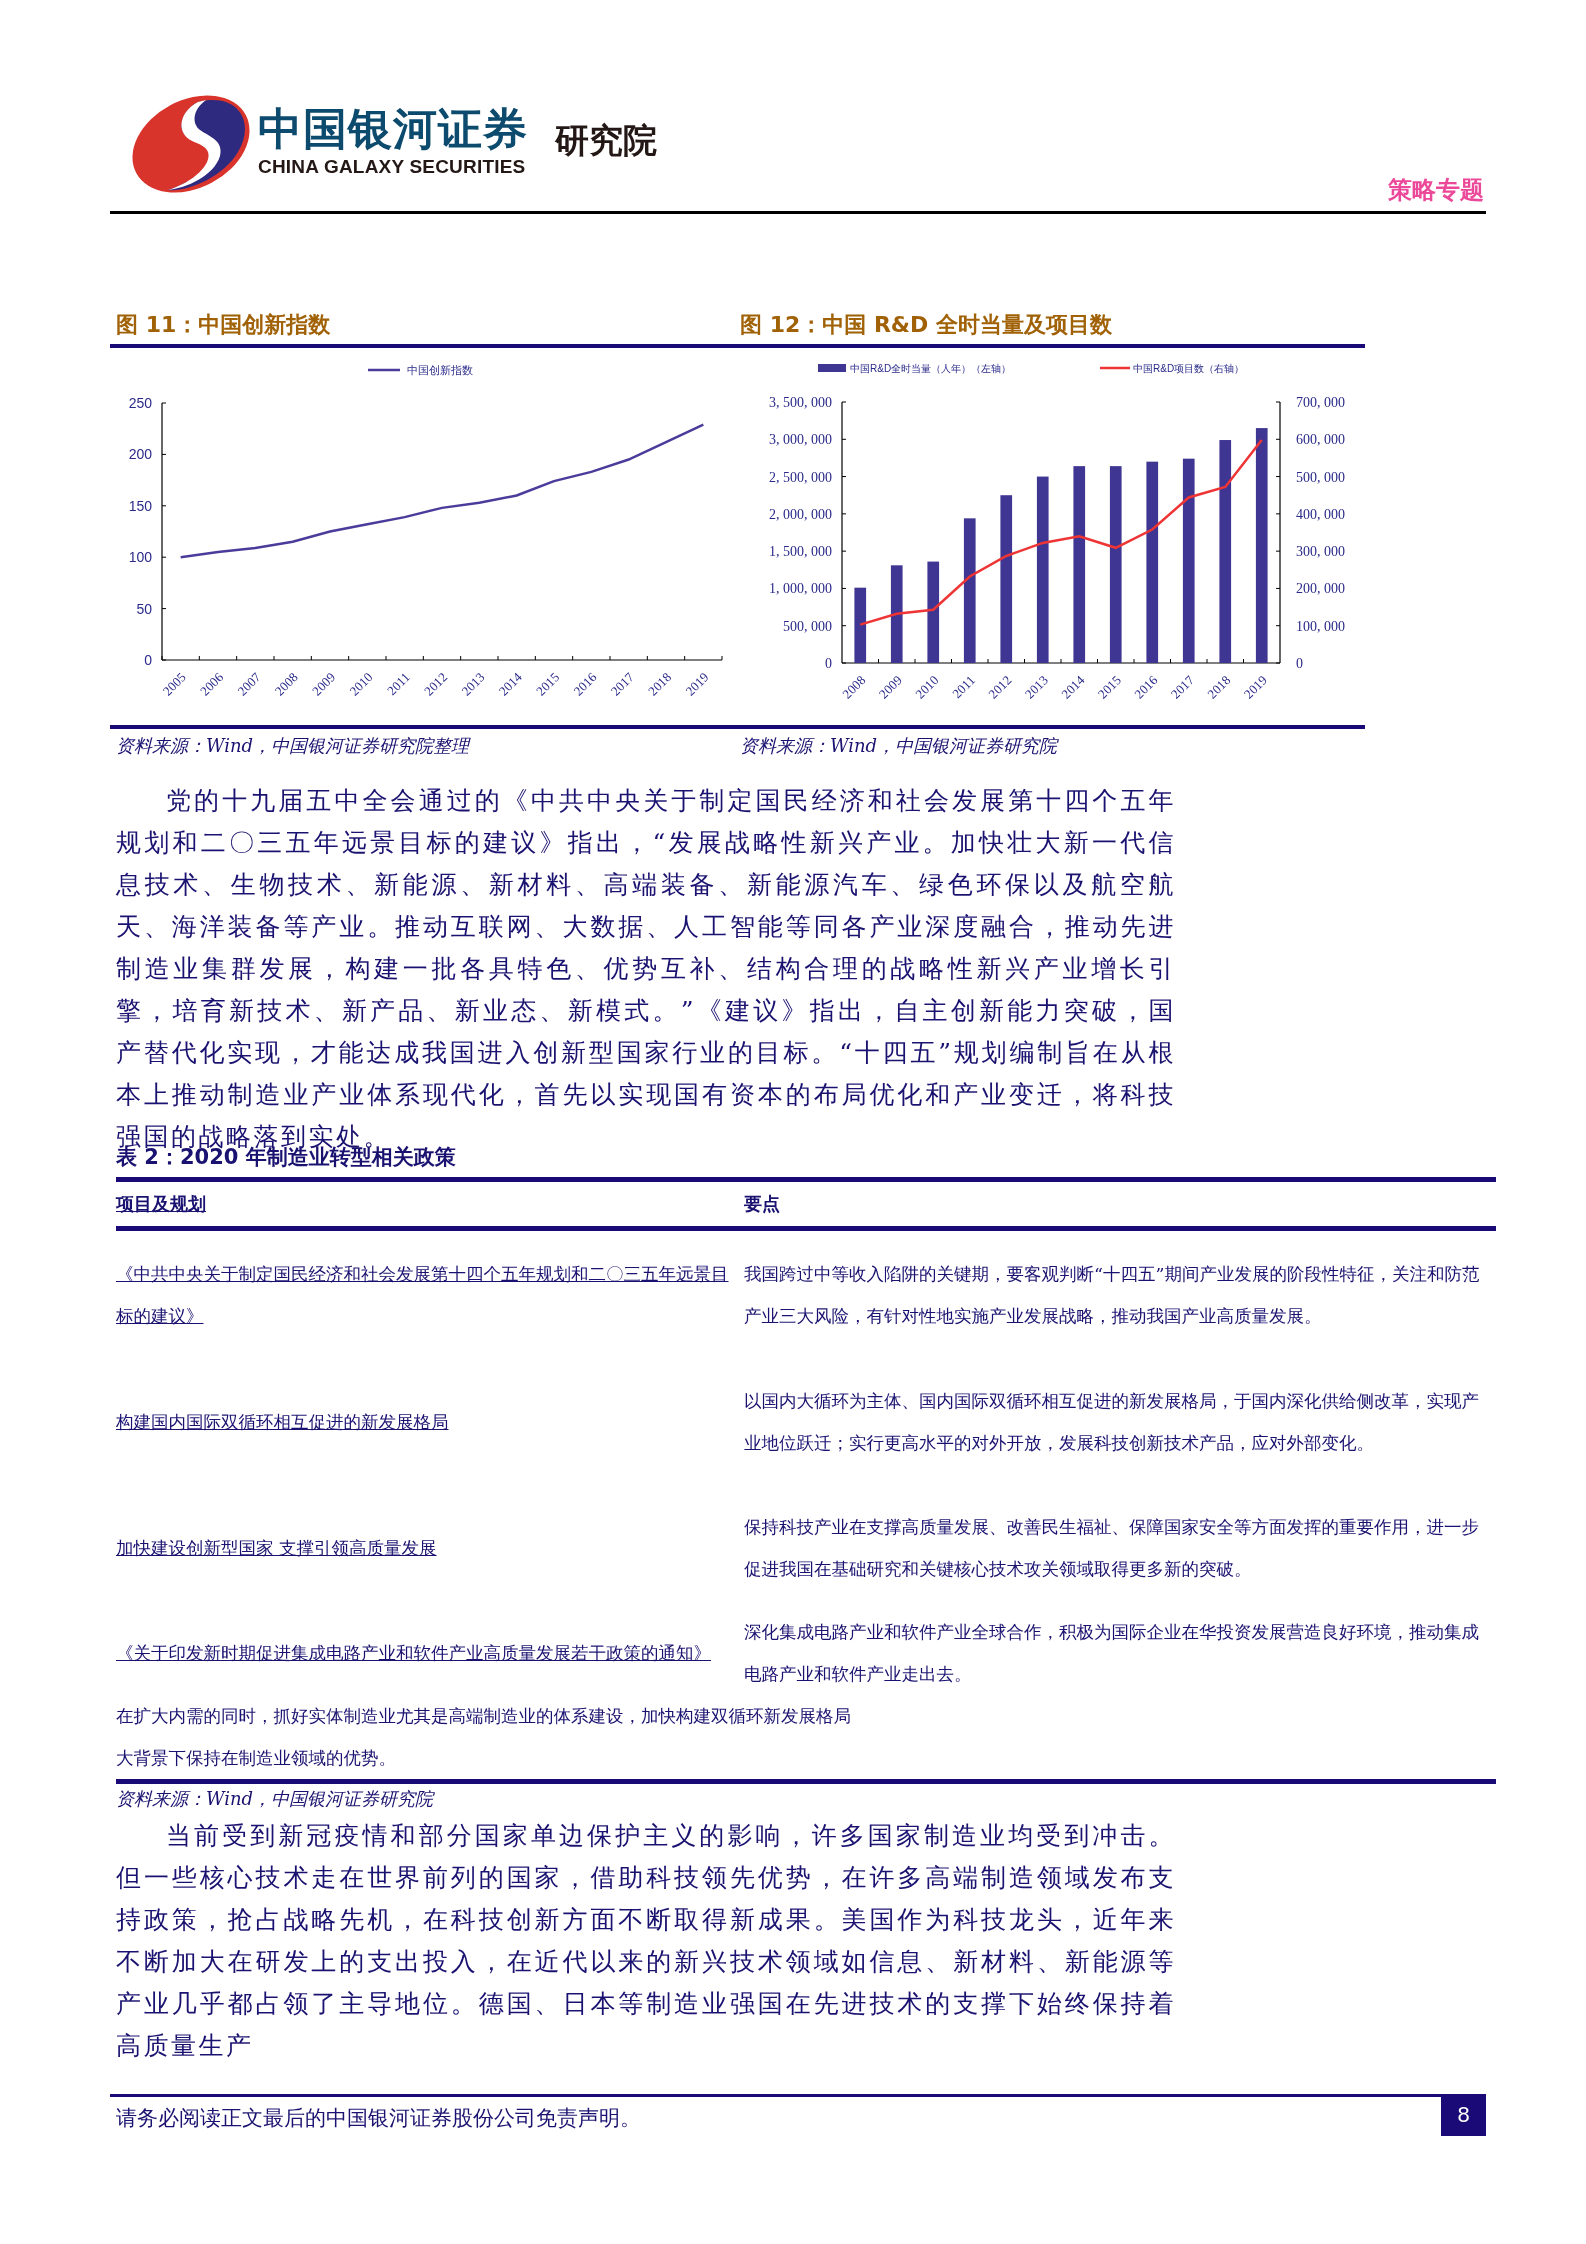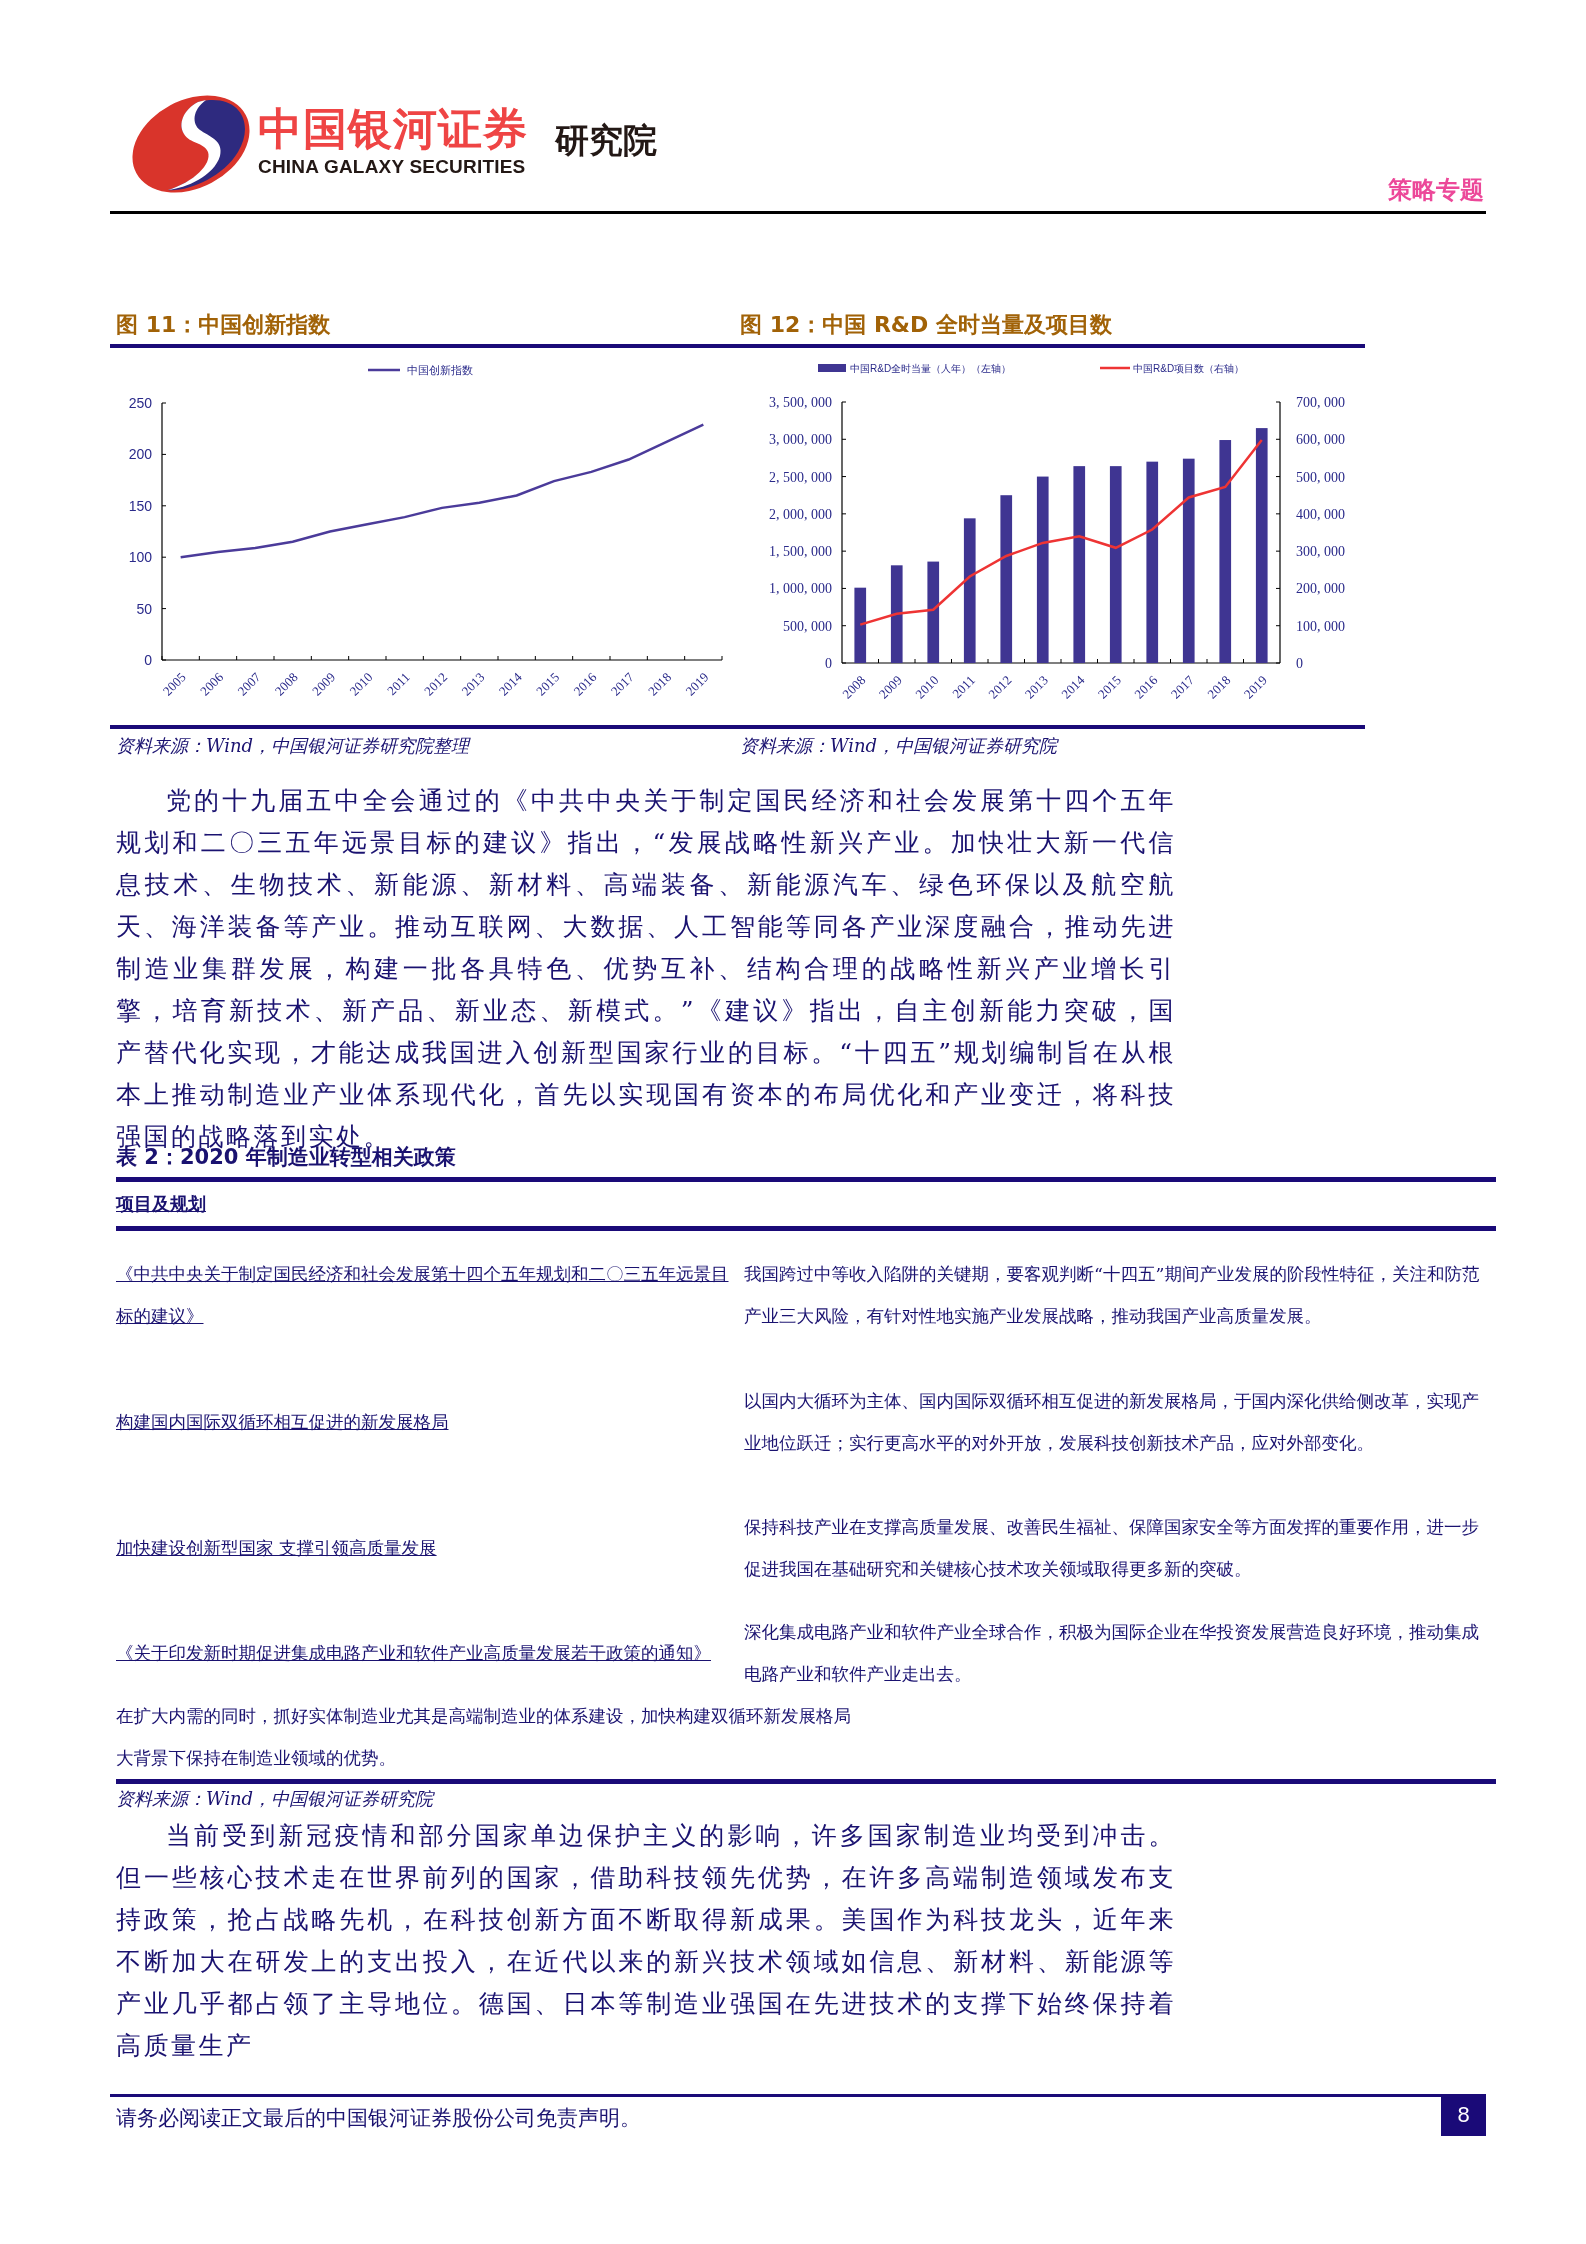--- a/index.html
+++ b/index.html
@@ -2,21 +2,21 @@
 <html><head>
 <meta charset="utf-8">
 <style>
   html, body { margin: 0; padding: 0; background: #ffffff; }
   body { width: 1586px; height: 2244px; position: relative; overflow: hidden;
          font-family: "DejaVu Serif", "Liberation Serif", serif; color: #1a1270; }
   .abs { position: absolute; }
   
   .logo-mark { left: 128px; top: 92px; width: 126px; height: 104px; }
   .brand-cn { left: 258px; top: 100px; font-family: Liberation Sans, sans-serif; font-weight: bold;
-              font-size: 44px; letter-spacing: 1px; color: #ef4444; }
+              font-size: 44px; letter-spacing: 1px; color: #0c4a6e; }
   .brand-en { left: 258px; top: 156px; font-family: "Liberation Sans", sans-serif; font-weight: bold;
               font-size: 19px; color: #231815; letter-spacing: 0.2px; }
   .brand-inst { left: 555px; top: 118px; font-family: "DejaVu Sans", sans-serif; font-weight: bold;
                 font-size: 34px; color: #231815; }
   .section-tag { right: 102px; top: 174px; font-size: 24px; font-weight: bold; color: #ec4899; }
   .header-rule { left: 110px; top: 211px; width: 1376px; height: 3px; background: #000; }
   
   .fig-title { font-family: "DejaVu Sans", sans-serif; font-weight: bold; font-size: 22px; color: #a16207; }
   .rule-thick { height: 4px; background: #1a0a78; }
   .src { font-style: italic; font-size: 18px; color: #1a1270; font-family: "DejaVu Serif", serif; }
@@ -203,20 +203,21 @@
 <div class="abs rule-thick" style="left:730px; top:725px; width:635px;"></div>
 <div class="abs src" style="left:740px; top:734px;">资料来源：Wind，中国银河证券研究院</div>
 
 <div class="abs para" style="top:780px;">党的十九届五中全会通过的《中共中央关于制定国民经济和社会发展第十四个五年规划和二〇三五年远景目标的建议》指出，“发展战略性新兴产业。加快壮大新一代信息技术、生物技术、新能源、新材料、高端装备、新能源汽车、绿色环保以及航空航天、海洋装备等产业。推动互联网、大数据、人工智能等同各产业深度融合，推动先进制造业集群发展，构建一批各具特色、优势互补、结构合理的战略性新兴产业增长引擎，培育新技术、新产品、新业态、新模式。”《建议》指出，自主创新能力突破，国产替代化实现，才能达成我国进入创新型国家行业的目标。“十四五”规划编制旨在从根本上推动制造业产业体系现代化，首先以实现国有资本的布局优化和产业变迁，将科技强国的战略落到实处。</div>
 
 <div class="abs tbl-title">表 2：2020 年制造业转型相关政策</div>
 <div class="abs tbl">
   <div class="tbl-rule"></div>
   <div class="tbl-head">
     <div class="c1">项目及规划</div>
+    <div class="c2">要点</div>
   </div>
   <div class="tbl-rule"></div>
   <div class="tbl-row" style="height:128px;">
     <div class="c1">《中共中央关于制定国民经济和社会发展第十四个五年规划和二〇三五年远景目标的建议》</div>
     <div class="c2">我国跨过中等收入陷阱的关键期，要客观判断“十四五”期间产业发展的阶段性特征，关注和防范产业三大风险，有针对性地实施产业发展战略，推动我国产业高质量发展。</div>
   </div>
   <div class="tbl-row" style="height:126px;">
     <div class="c1">构建国内国际双循环相互促进的新发展格局</div>
     <div class="c2">以国内大循环为主体、国内国际双循环相互促进的新发展格局，于国内深化供给侧改革，实现产业地位跃迁；实行更高水平的对外开放，发展科技创新技术产品，应对外部变化。</div>
   </div>

